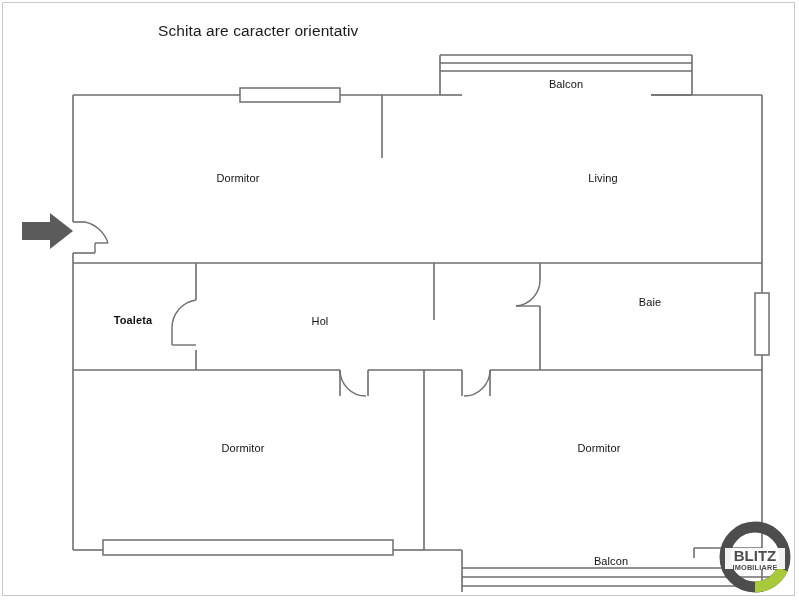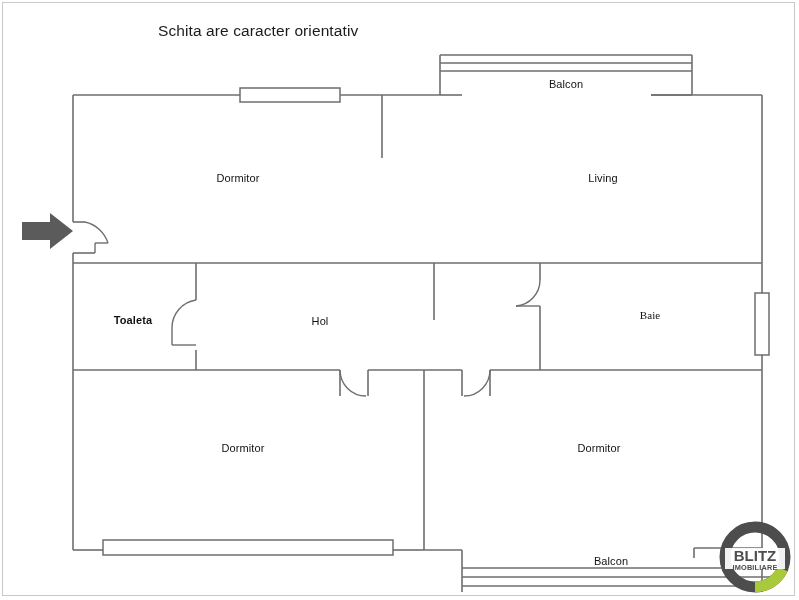--- a/index.html
+++ b/index.html
@@ -214,21 +214,21 @@
   <div class="room-label" style="left:238px; top:178px;">Dormitor</div>
 
   <div class="room-label" style="left:603px; top:178px;">Living</div>
 
   <div class="room-label" style="left:566px; top:84px;">Balcon</div>
 
   <div class="room-label" style="left:133px; top:320px;font-weight:bold;">Toaleta</div>
 
   <div class="room-label" style="left:320px; top:321px;">Hol</div>
 
-  <div class="room-label" style="left:650px; top:315px;font-family:Liberation Serif, serif;">Baie</div>
+  <div class="room-label" style="left:650px; top:302px;">Baie</div>
 
   <div class="room-label" style="left:243px; top:448px;">Dormitor</div>
 
   <div class="room-label" style="left:599px; top:448px;">Dormitor</div>
 
   <div class="room-label" style="left:611px; top:561px;">Balcon</div>
 
   <svg class="watermark" viewBox="0 0 78 78">
 
     <circle cx="39" cy="39" r="30" fill="none" stroke="#4d4d4d" stroke-width="11"></circle>

